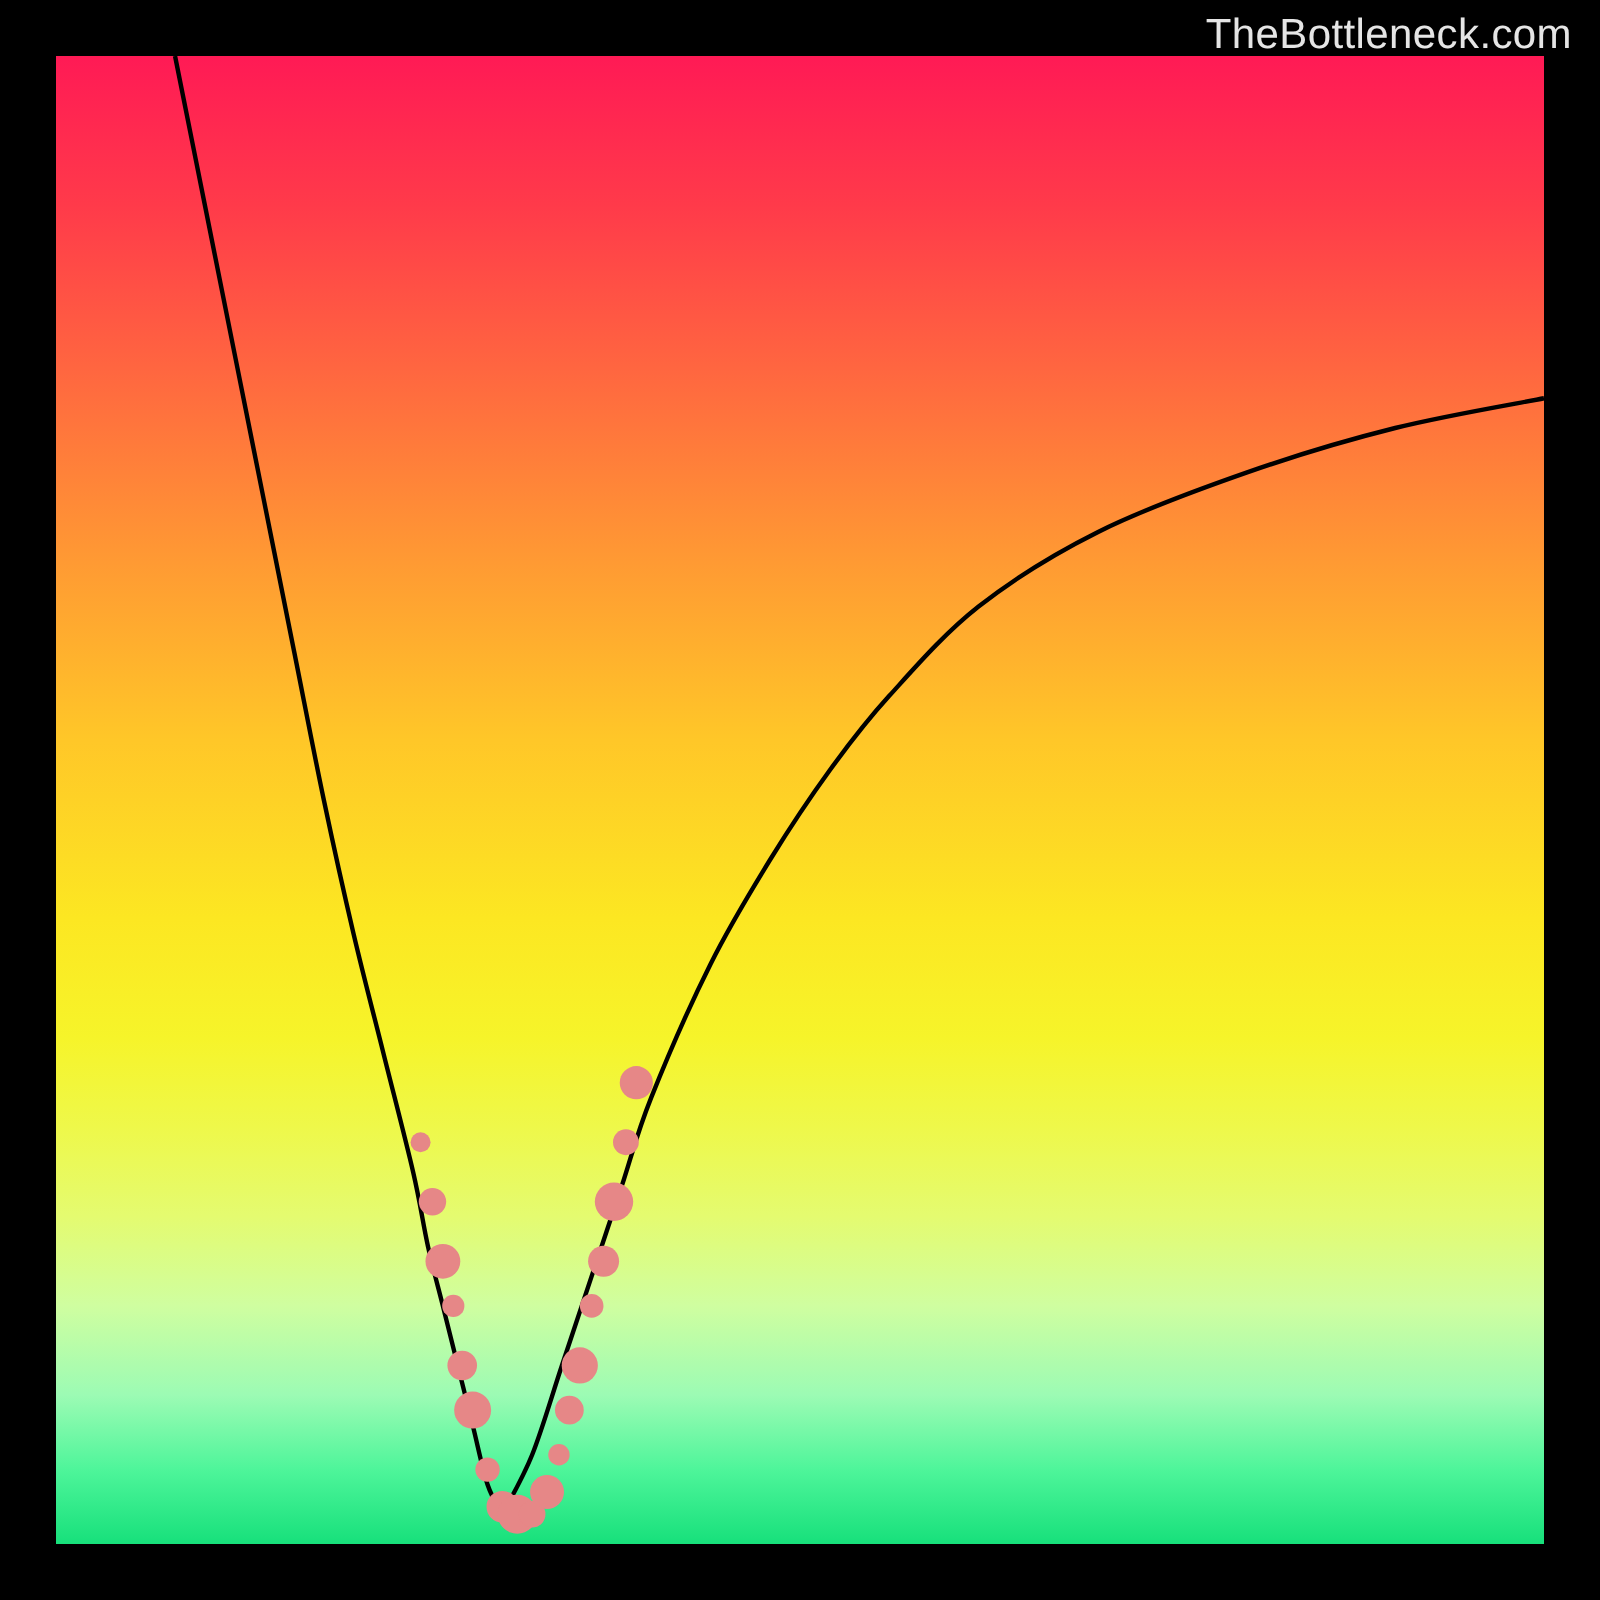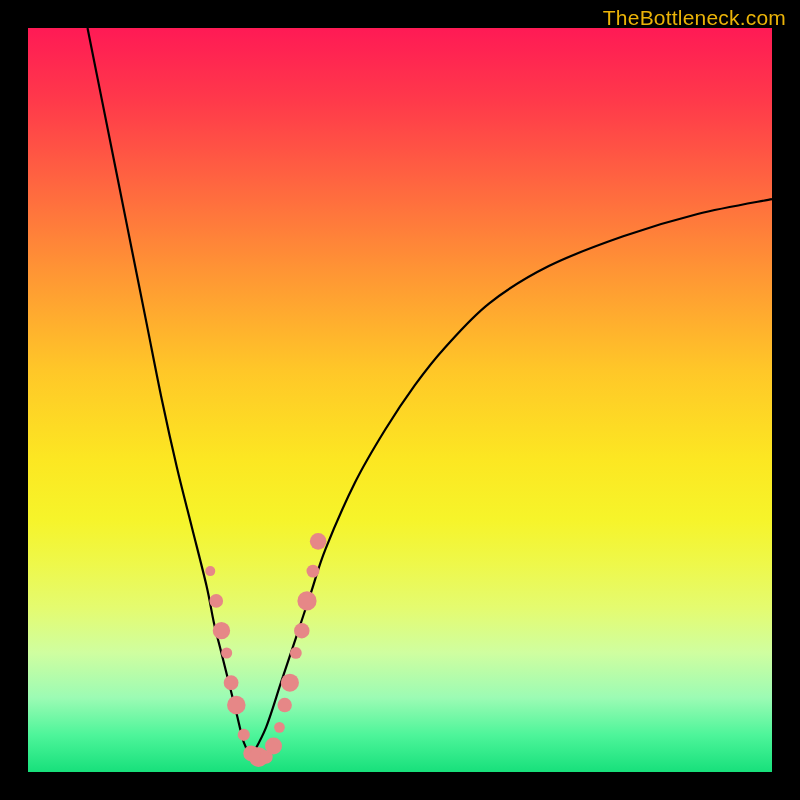--- a/index.html
+++ b/index.html
@@ -40,21 +40,21 @@
       #cffea0 84%,
       #9cfbb4 90%,
       #4ef59a 95%,
       #17e07b 100%
     );
   }
   .watermark {
     position: absolute;
     top: 6px;
     right: 14px;
-    color: #eab308;
+    color: #e5e5e5;
     font-size: 21px;
     font-weight: 500;
     letter-spacing: 0.2px;
     user-select: none;
   }
   svg.curve {
     position: absolute;
     top: 0;
     left: 0;
     width: 744px;

